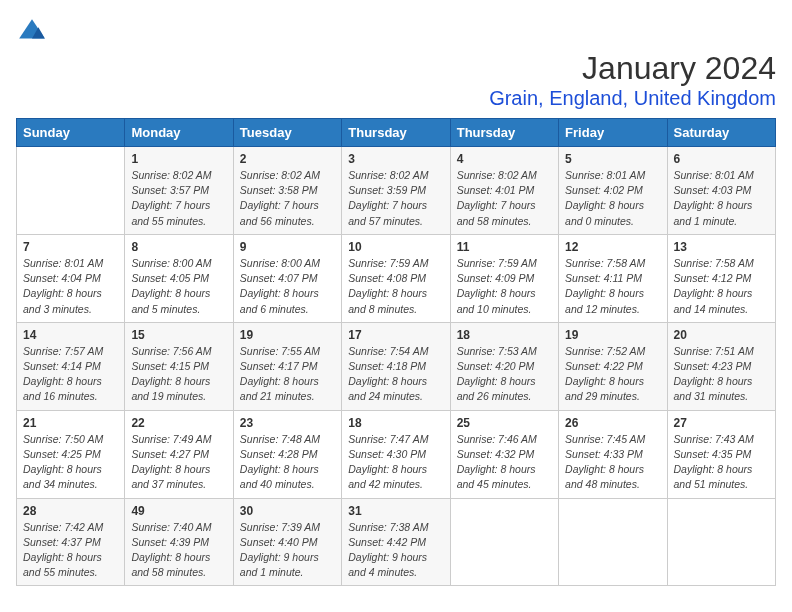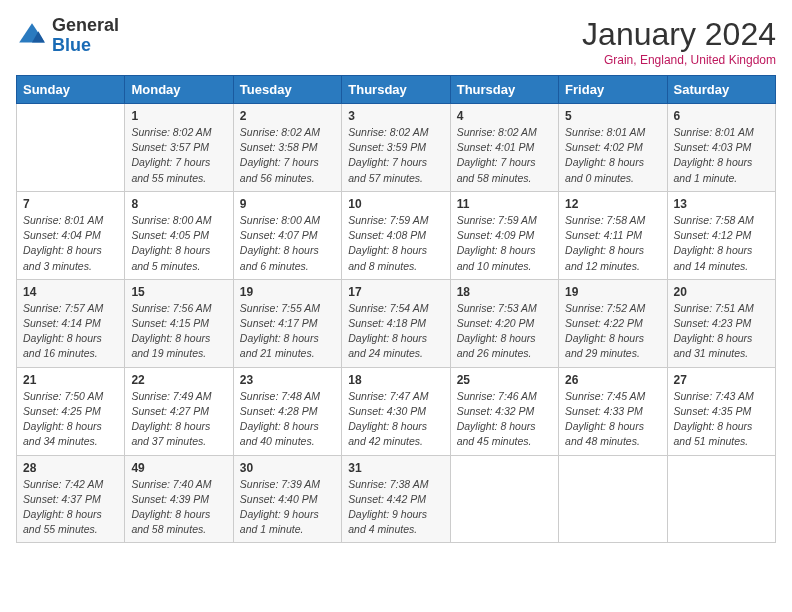--- a/index.html
+++ b/index.html
@@ -27,29 +27,30 @@
       line-height: 1.1;
     }
     .logo-text .general { color: #333; }
     .logo-text .blue { color: #1a6bb5; }
     .logo-icon {
       width: 32px;
       height: 32px;
     }
     .title-block {
       text-align: right;
+      margin-top: 34px;
     }
     .month-title {
       font-size: 32px;
       font-weight: normal;
       color: #333;
     }
     .location {
-      font-size: 12px;
-      color: #be185d;
+      font-size: 20px;
+      color: #1d4ed8;
     }
     table {
       width: 100%;
       border-collapse: collapse;
       table-layout: fixed;
     }
     thead tr th {
       background-color: #2a7abf;
       color: #fff;
       font-size: 13px;
@@ -88,24 +89,20 @@
   </style>
 </head>
 <body>
 
 <div class="header">
   <div class="logo">
     <svg class="logo-icon" viewBox="0 0 40 40" xmlns="http://www.w3.org/2000/svg">
       <polygon points="20,4 36,28 4,28" fill="#2a7abf"></polygon>
       <polygon points="28,14 36,28 20,28" fill="#1a5a9f"></polygon>
     </svg>
-    <div class="logo-text">
-      <span class="general">General</span><br>
-      <span class="blue">Blue</span>
-    </div>
   </div>
   <div class="title-block">
     <div class="month-title">January 2024</div>
     <div class="location">Grain, England, United Kingdom</div>
   </div>
 </div>
 
 <table>
   <thead>
     <tr>

